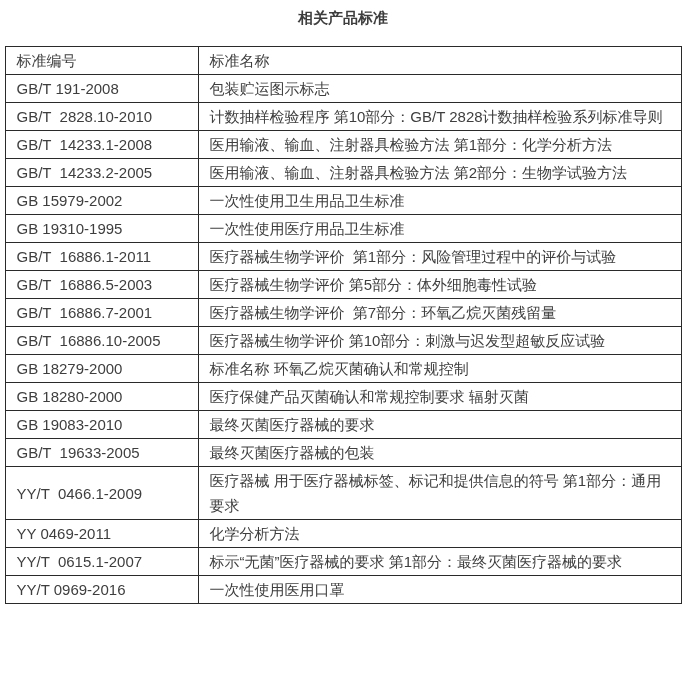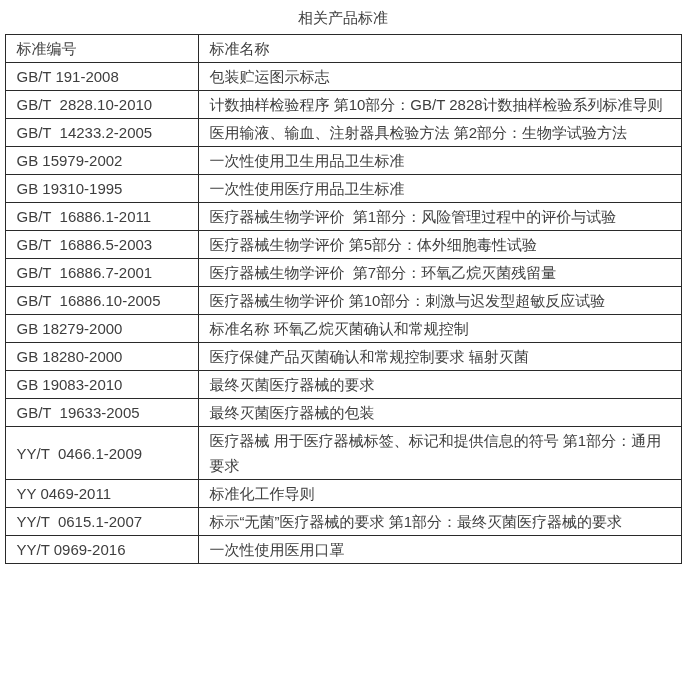--- a/index.html
+++ b/index.html
@@ -14,27 +14,27 @@
     background: var(--bg-color);
     font-family: "Liberation Sans", sans-serif;
     color: var(--text-color);
     overflow: hidden;
   }
   .page-title {
     padding-top: 9px;
     text-align: center;
     font-size: 15px;
     line-height: 17px;
-    font-weight: normal;
+    font-weight: bold;
   }
   table.standards-table {
     border-collapse: collapse;
     table-layout: fixed;
     width: 676px;
-    margin: 8px auto 0 auto;
+    margin: 20px auto 0 auto;
     background: var(--bg-color);
   }
   col.code-col { width: 193px; }
   col.name-col { width: 483px; }
   th, td {
     border: 1px solid var(--border-color);
     font-size: 15px;
     font-weight: normal;
     text-align: left;
     vertical-align: middle;
@@ -61,20 +61,24 @@
     </tr>
   </thead>
   <tbody>
       <tr>
     <td>GB/T 191-2008</td>
     <td>包装贮运图示标志</td>
   </tr>
       <tr>
     <td>GB/T  2828.10-2010</td>
     <td>计数抽样检验程序 第10部分：GB/T 2828计数抽样检验系列标准导则</td>
+  </tr>
+      <tr>
+    <td>GB/T  14233.1-2008</td>
+    <td>医用输液、输血、注射器具检验方法 第1部分：化学分析方法</td>
   </tr>
       <tr>
     <td>GB/T  14233.2-2005</td>
     <td>医用输液、输血、注射器具检验方法 第2部分：生物学试验方法</td>
   </tr>
       <tr>
     <td>GB 15979-2002</td>
     <td>一次性使用卫生用品卫生标准</td>
   </tr>
       <tr>
@@ -112,21 +116,21 @@
       <tr>
     <td>GB/T  19633-2005</td>
     <td>最终灭菌医疗器械的包装</td>
   </tr>
       <tr>
     <td>YY/T  0466.1-2009</td>
     <td>医疗器械 用于医疗器械标签、标记和提供信息的符号 第1部分：通用要求</td>
   </tr>
       <tr>
     <td>YY 0469-2011</td>
-    <td>标准化工作导则</td>
+    <td>化学分析方法</td>
   </tr>
       <tr>
     <td>YY/T  0615.1-2007</td>
     <td>标示“无菌”医疗器械的要求 第1部分：最终灭菌医疗器械的要求</td>
   </tr>
       <tr>
     <td>YY/T 0969-2016</td>
     <td>一次性使用医用口罩</td>
   </tr>
     </tbody>

